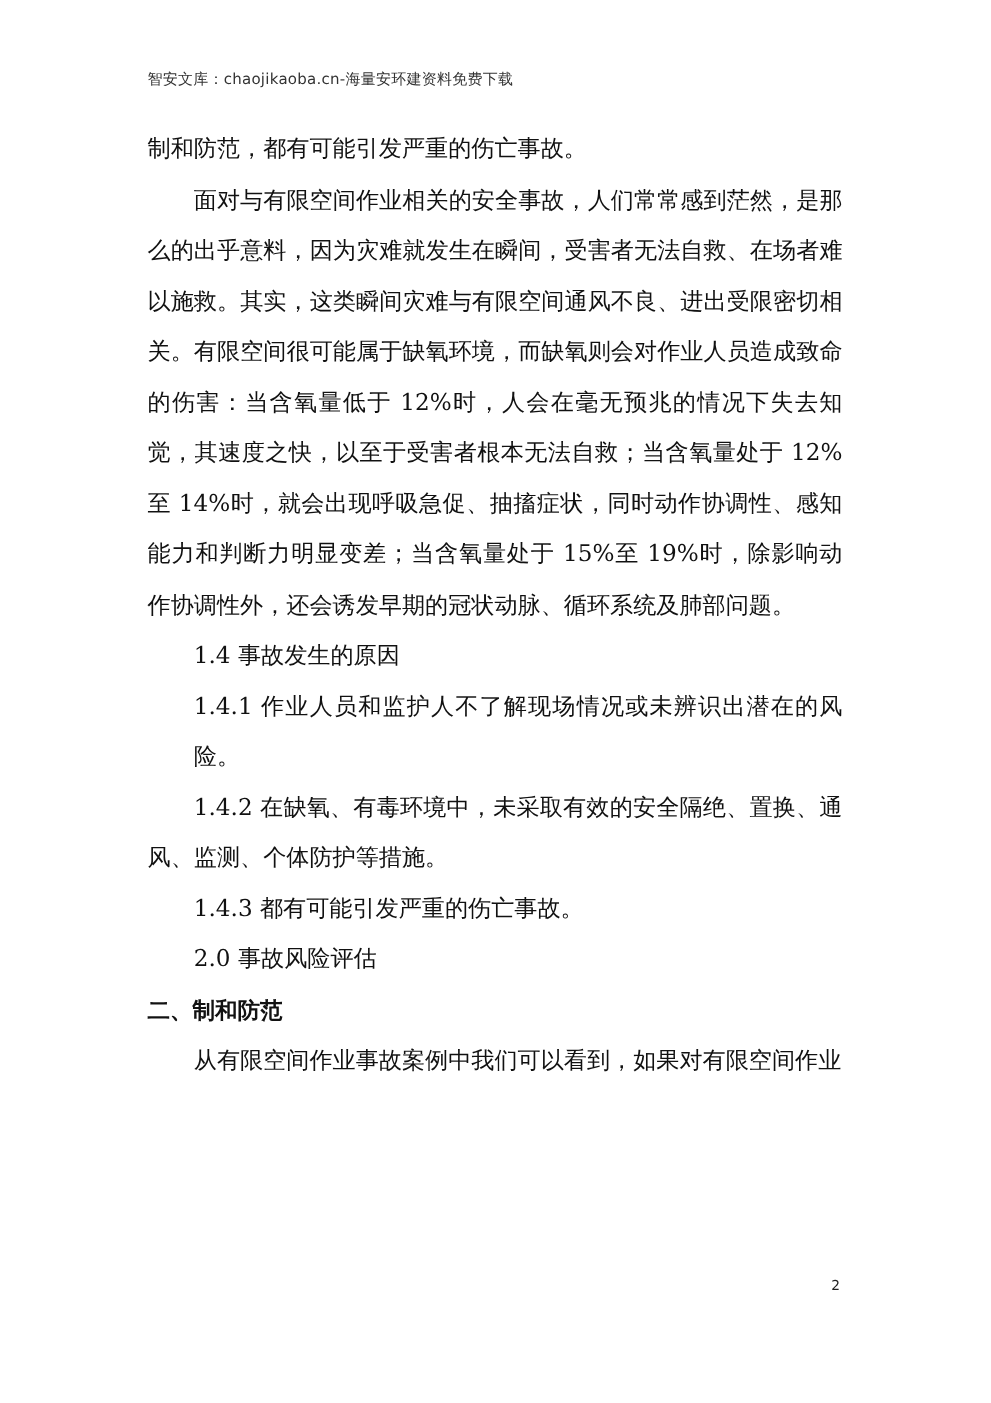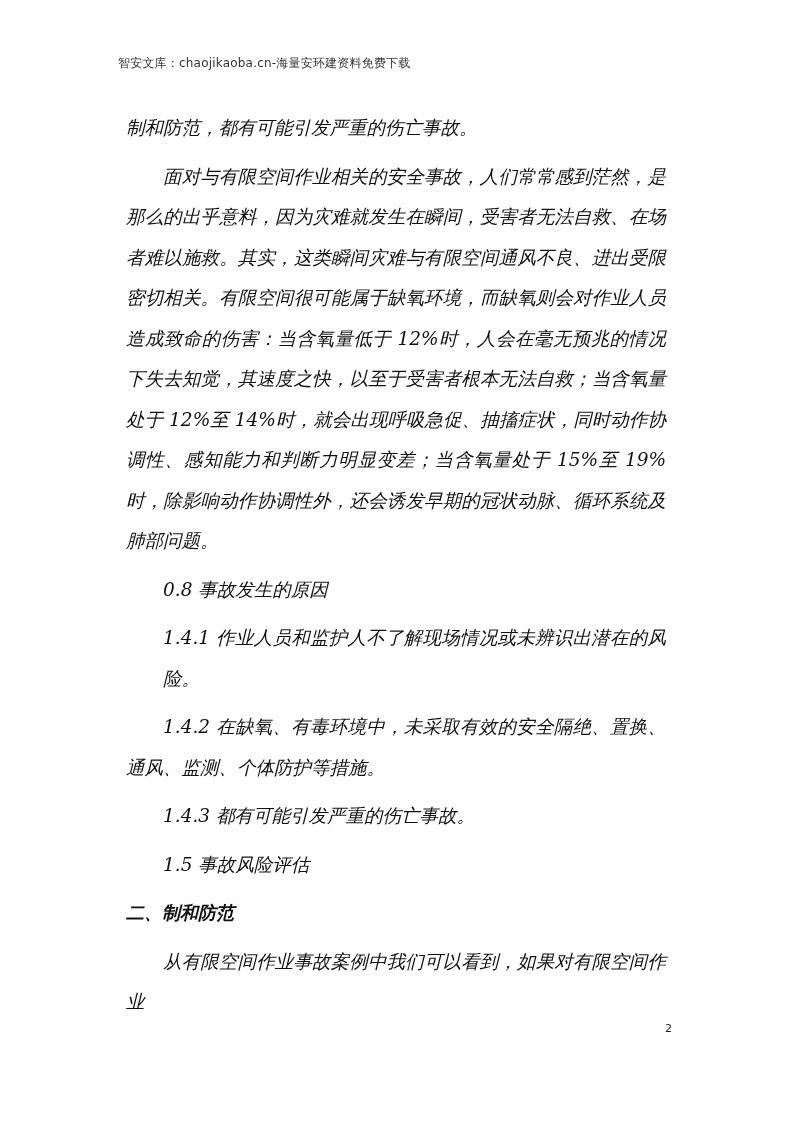--- a/index.html
+++ b/index.html
@@ -30,23 +30,22 @@
       left: 118px;
       top: 100px;
       width: 556px;
       font-family: "DejaVu Serif", "Liberation Serif", serif;
       font-size: 18.5px;
       line-height: 40.5px;
       text-align: justify;
       text-justify: inter-character;
     }
     .content p {
-      margin: 8px;
+      margin: 0;
       padding: 0;
-      font-style: italic;
     }
     .content p.indent {
       text-indent: 2em;
     }
     .content p.subhead {
       padding-left: 2em;
     }
     .content p.heading {
       font-family: "DejaVu Sans", "Liberation Sans", sans-serif;
       font-weight: bold;
@@ -62,22 +61,22 @@
     }
   </style>
 </head>
 <body>
 
 <div class="header">智安文库：chaojikaoba.cn-海量安环建资料免费下载</div>
 
 <div class="content">
   <p class="continuation">制和防范，都有可能引发严重的伤亡事故。</p>
   <p class="indent">面对与有限空间作业相关的安全事故，人们常常感到茫然，是那么的出乎意料，因为灾难就发生在瞬间，受害者无法自救、在场者难以施救。其实，这类瞬间灾难与有限空间通风不良、进出受限密切相关。有限空间很可能属于缺氧环境，而缺氧则会对作业人员造成致命的伤害：当含氧量低于 12%时，人会在毫无预兆的情况下失去知觉，其速度之快，以至于受害者根本无法自救；当含氧量处于 12%至 14%时，就会出现呼吸急促、抽搐症状，同时动作协调性、感知能力和判断力明显变差；当含氧量处于 15%至 19%时，除影响动作协调性外，还会诱发早期的冠状动脉、循环系统及肺部问题。</p>
-  <p class="subhead">0.8 事故发生的原因</p>
+  <p class="subhead">1.4 事故发生的原因</p>
   <p class="subhead">1.4.1 作业人员和监护人不了解现场情况或未辨识出潜在的风险。</p>
   <p class="indent">1.4.2 在缺氧、有毒环境中，未采取有效的安全隔绝、置换、通风、监测、个体防护等措施。</p>
   <p class="subhead">1.4.3 都有可能引发严重的伤亡事故。</p>
-  <p class="subhead">1.5 事故风险评估</p>
+  <p class="subhead">2.0 事故风险评估</p>
   <p class="heading">二、制和防范</p>
   <p class="indent">从有限空间作业事故案例中我们可以看到，如果对有限空间作业</p>
 </div>
 
 <div class="page-number">2</div>
 
 </body></html>

